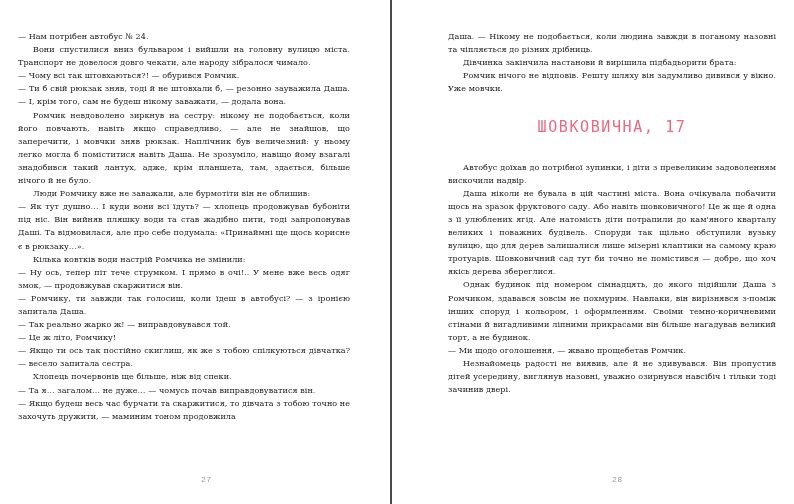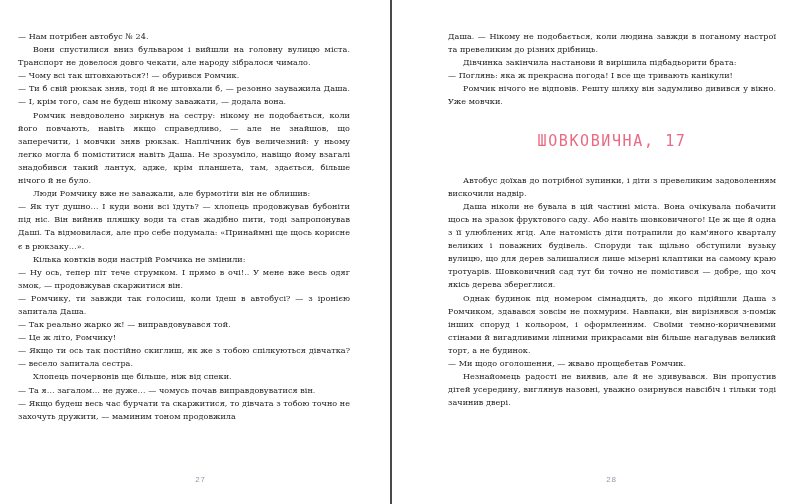--- a/index.html
+++ b/index.html
@@ -67,21 +67,21 @@
     font-weight: normal;
     font-size: 15px;
     letter-spacing: 1.6px;
     margin: 26px 0 26px 0;
     text-indent: 0;
     white-space: nowrap;
   }
   .folio {
     position: absolute;
     bottom: 20px;
-    left: 2px;
+    left: 8px;
     width: 100%;
     text-align: center;
     font-family: Liberation Sans, sans-serif;
     font-size: 8px;
     letter-spacing: 0.8px;
     color: #8e9bab;
   }
   .page-left .folio { padding-right: 44px; }
   .page-right .folio { padding-left: 14px; }
 </style>
@@ -109,23 +109,22 @@
       <p class="noindent">— Та я… загалом… не дуже… — чомусь почав виправдовуватися він.</p>
       <p class="noindent">— Якщо будеш весь час бурчати та скаржитися, то дівчата з тобою точно не захочуть дружити, — маминим тоном продовжила</p>
     </div>
     <div class="folio">27</div>
   </div>
 
   <div class="gutter-rule"></div>
 
   <div class="page page-right">
     <div class="textblock">
-      <p class="noindent">Даша. — Нікому не подобається, коли людина завжди в поганому настрої та превеликим до різних дрібниць.</p>
+      <p class="noindent">Даша. — Нікому не подобається, коли людина завжди в поганому назовні та чіпляється до різних дрібниць.</p>
       <p>Дівчинка закінчила настанови й вирішила підбадьорити брата:</p>
-      <p class="noindent">— Поглянь: яка ж прекрасна погода! І все ще тривають канікули!</p>
       <p>Ромчик нічого не відповів. Решту шляху він задумливо дивився у вікно. Уже мовчки.</p>
 
       <div class="chapter-title">ШОВКОВИЧНА, 17</div>
 
       <p>Автобус доїхав до потрібної зупинки, і діти з превеликим задоволенням вискочили надвір.</p>
       <p>Даша ніколи не бувала в цій частині міста. Вона очікувала побачити щось на зразок фруктового саду. Або навіть шовковичного! Це ж ще й одна з її улюблених ягід. Але натомість діти потрапили до кам'яного кварталу великих і поважних будівель. Споруди так щільно обступили вузьку вулицю, що для дерев залишалися лише мізерні клаптики на самому краю тротуарів. Шовковичний сад тут би точно не помістився — добре, що хоч якісь дерева збереглися.</p>
       <p>Однак будинок під номером сімнадцять, до якого підійшли Даша з Ромчиком, здавався зовсім не похмурим. Навпаки, він вирізнявся з-поміж інших споруд і кольором, і оформленням. Своїми темно-коричневими стінами й вигадливими ліпними прикрасами він більше нагадував великий торт, а не будинок.</p>
       <p class="noindent">— Ми щодо оголошення, — жваво прощебетав Ромчик.</p>
       <p>Незнайомець радості не виявив, але й не здивувався. Він пропустив дітей усередину, виглянув назовні, уважно озирнувся навсібіч і тільки тоді зачинив двері.</p>
     </div>

